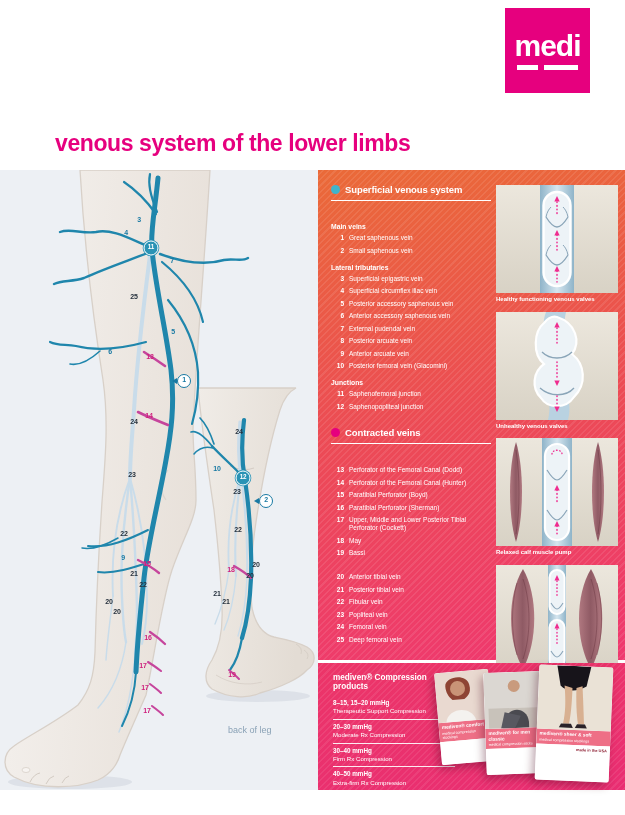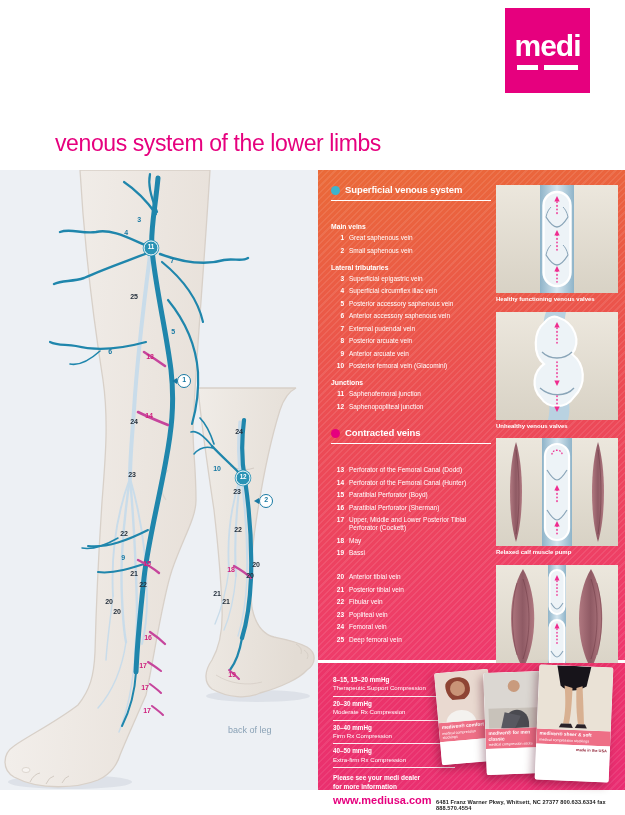--- a/index.html
+++ b/index.html
@@ -7,21 +7,21 @@
 
   
   .logo{position:absolute;left:505px;top:8px;width:85px;height:85px;background:#e6007e;
         display:flex;flex-direction:column;align-items:center;justify-content:center;}
   .logo-text{color:#fff;font-weight:bold;font-size:30px;letter-spacing:-1px;line-height:1;}
   .logo-bars{display:flex;gap:6px;margin-top:4px;}
   .logo-bars i{display:block;height:5px;background:#fff;}
   .logo-bars i:first-child{width:21px;} .logo-bars i:last-child{width:34px;}
 
   
-  .page-title{position:absolute;left:55px;top:130px;font-size:23px;font-weight:normal;color:#e6007e;letter-spacing:-0.4px;}
+  .page-title{position:absolute;left:55px;top:130px;font-size:23px;font-weight:bold;color:#e6007e;letter-spacing:-0.4px;}
 
   
   .illustration{position:absolute;left:0;top:170px;width:318px;height:620px;background:#edf0f4;}
   .illustration svg{position:absolute;left:0;top:0;}
   .back-of-leg{position:absolute;left:228px;top:555px;font-size:9px;color:#8aa2b6;z-index:2;}
 
   .lbl{position:absolute;transform:translate(-50%,-50%);font-weight:bold;font-size:7px;
        letter-spacing:-0.2px;z-index:3;white-space:nowrap;}
   .lbl.superficial{color:#1879a3;}
   .lbl.deep{color:#26313d;}
@@ -32,21 +32,21 @@
                color:#1879a3;font-size:7px;line-height:9.6px;text-align:center;}
   .lbl.callout::before{content:'';position:absolute;left:-6px;top:50%;transform:translateY(-50%);
                border-top:3px solid transparent;border-bottom:3px solid transparent;border-right:5px solid #1879a3;}
 
   
   .legend-panel{position:absolute;left:318px;top:170px;width:307px;height:490px;
     background-image:repeating-linear-gradient(135deg,rgba(255,255,255,0) 0 3px,rgba(255,255,255,0.09) 3px 4.5px),
                      linear-gradient(170deg,#ea6a38 0%,#ec4b55 50%,#ef386f 100%);}
   .legend-col{position:absolute;left:13px;top:14px;width:160px;color:#fff;}
   .lg-section{margin-top:16px;} .lg-section:first-child{margin-top:0;}
-  .lg-header{display:flex;align-items:flex-end;gap:5px;border-bottom:1.5px solid #fff;padding-bottom:5px;margin-bottom:22px;}
+  .lg-header{display:flex;align-items:center;gap:5px;border-bottom:1.5px solid #fff;padding-bottom:5px;margin-bottom:22px;}
   .lg-bullet{width:9px;height:9px;border-radius:50%;flex:none;}
   .lg-title{font-size:9.5px;font-weight:bold;letter-spacing:-0.1px;}
   .lg-group-label{font-size:6.8px;font-weight:bold;margin:9px 0 4px;}
   .lg-row{display:flex;margin-bottom:4.4px;}
   .lg-num{width:13px;text-align:right;margin-right:5px;font-weight:bold;font-size:6.5px;flex:none;line-height:1.25;}
   .lg-text{font-size:6.5px;line-height:1.25;}
 
   
   .figures-col{position:absolute;left:178px;top:15px;width:122px;}
   .figure-box{width:122px;height:108px;background:linear-gradient(180deg,#ece7dd,#d8d2c5);overflow:hidden;}
@@ -450,20 +450,21 @@
             <polygon points="61,58 58.5,63.5 63.5,63.5"></polygon>
           </g>
         </svg>
       </div>
       <div class="fig-caption">Contracted calf muscle pump</div>
     </div>
   </div>
 
   <div class="products-panel">
     <div class="prod-left">
+      <div class="prod-title">mediven® Compression products</div>
       <div id="levels">
           <div class="pl-row">
             <div class="pl-range">8–15, 15–20 mmHg</div>
             <div class="pl-desc">Therapeutic Support Compression</div>
           </div>
           <div class="pl-row">
             <div class="pl-range">20–30 mmHg</div>
             <div class="pl-desc">Moderate Rx Compression</div>
           </div>
           <div class="pl-row">
@@ -533,18 +534,14 @@
           <div class="card-title">mediven® sheer &amp; soft</div>
           <div class="card-sub">medical compression stockings</div>
         </div>
         <div class="card-foot">
           <div class="card-note">made in the USA</div>
         </div>
       </div>
     </div>
   </div>
 
-  <div class="footer">
-    <div class="footer-url">www.mediusa.com</div>
-    <div class="footer-addr">6481 Franz Warner Pkwy, Whitsett, NC 27377     800.633.6334     fax 888.570.4554</div>
-  </div>
 
 </div>
 
 </body></html>

